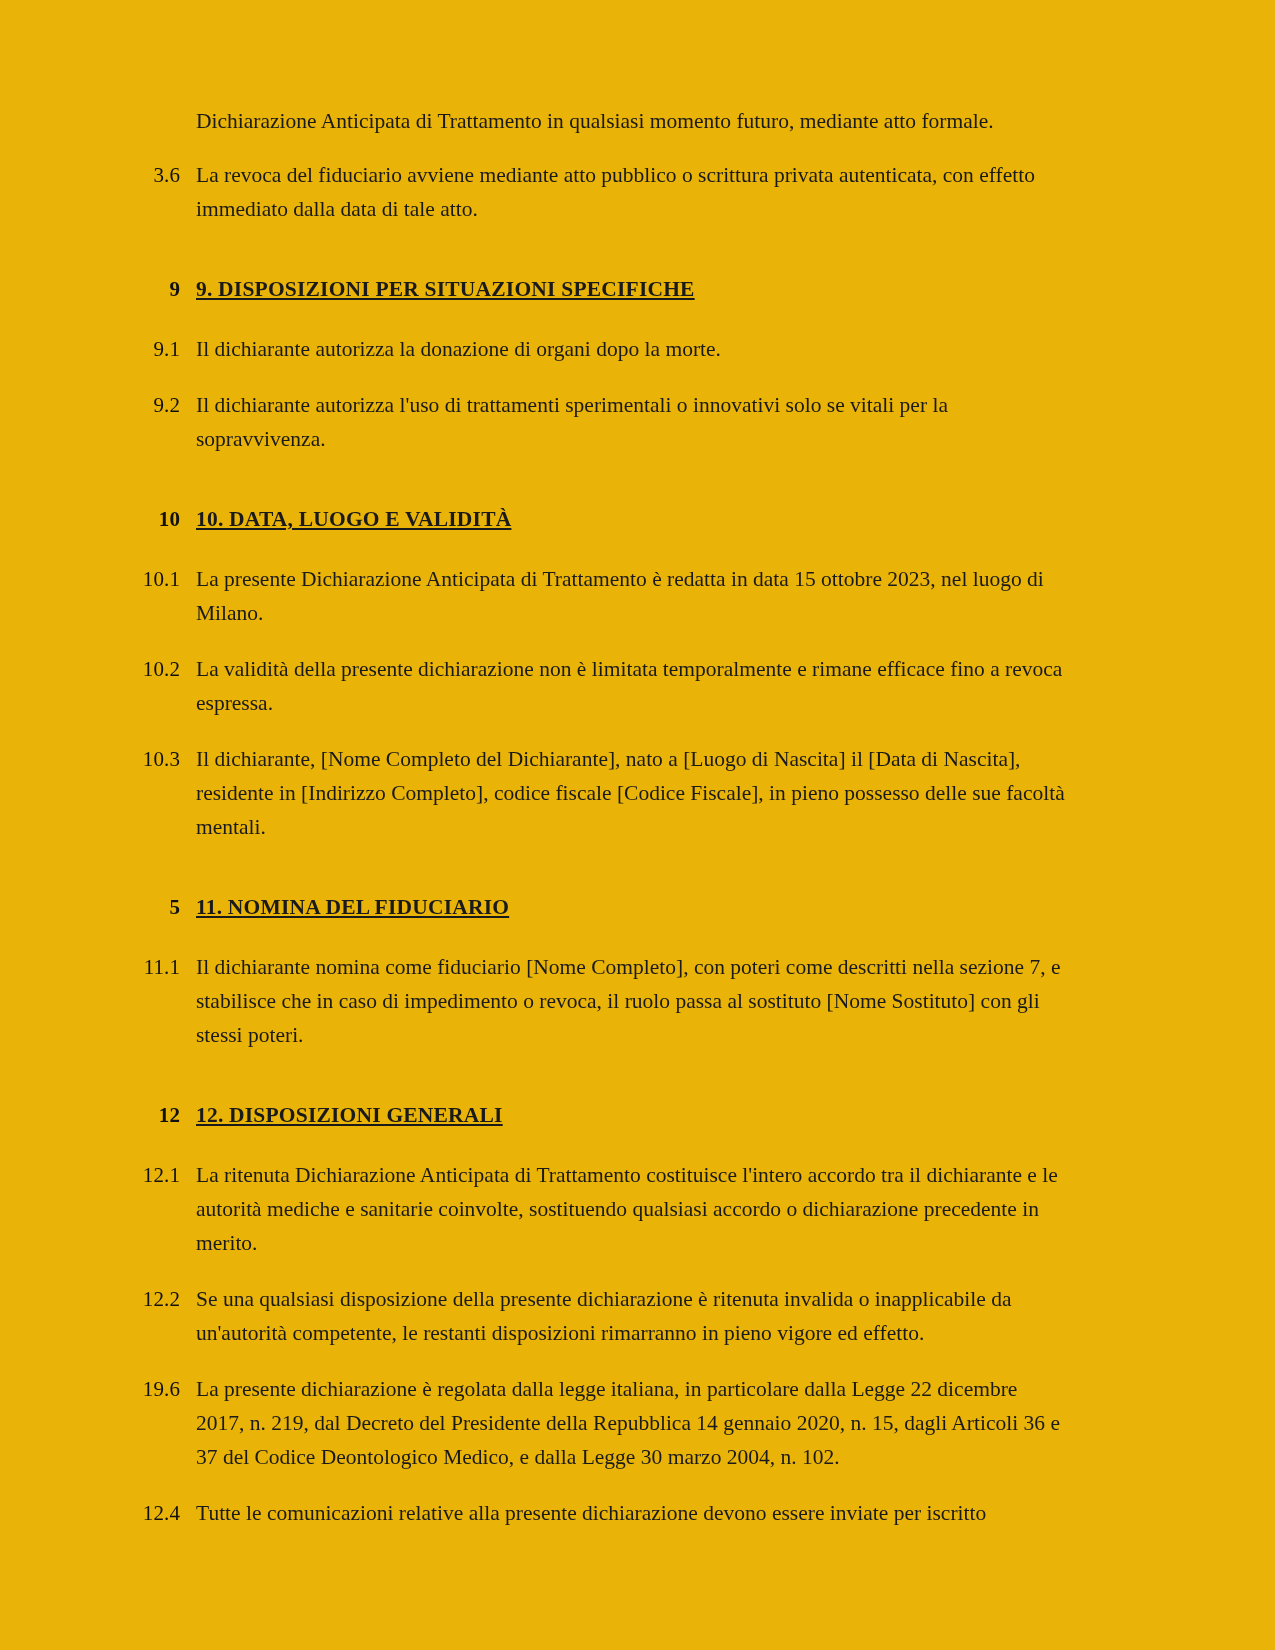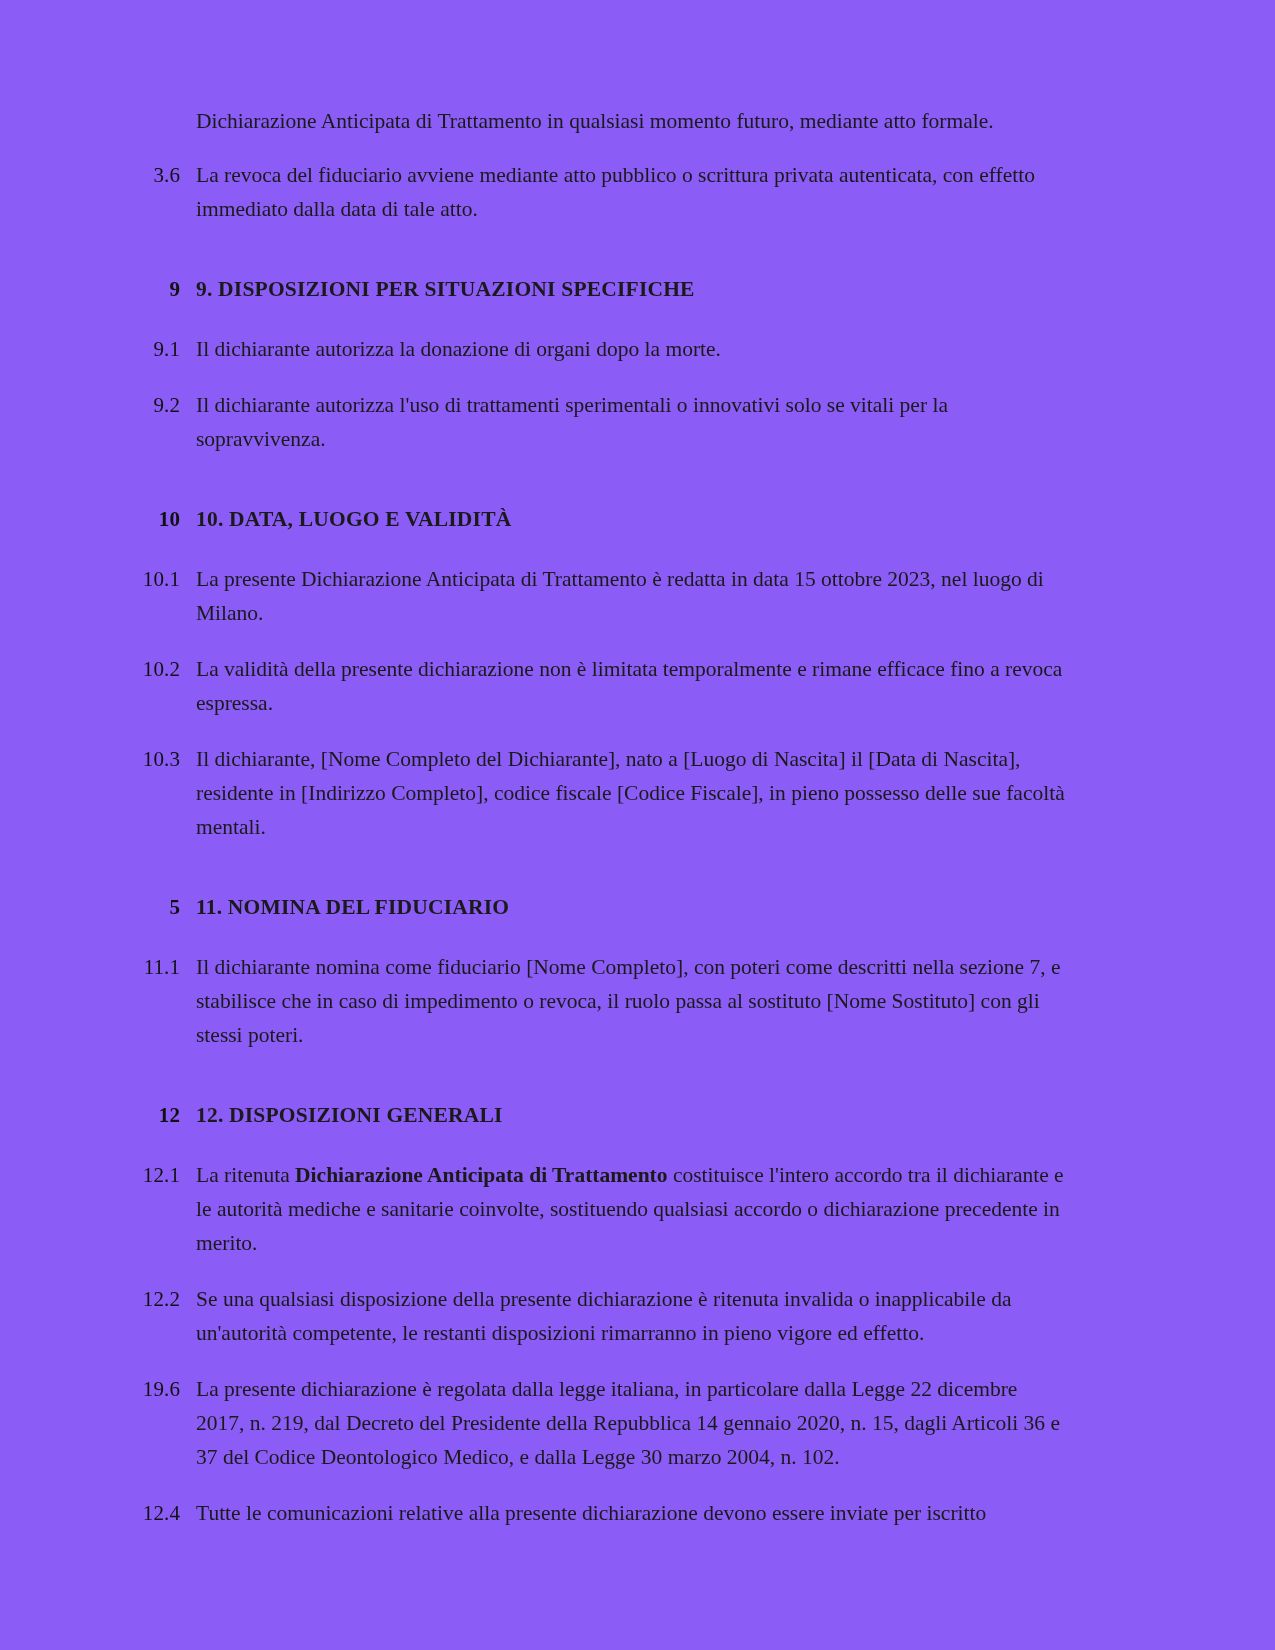--- a/index.html
+++ b/index.html
@@ -5,21 +5,21 @@
 <style>
   html, body {
     margin: 0;
     padding: 0;
     background: #ffffff;
   }
   .page {
     position: relative;
     width: 1275px;
     height: 1650px;
-    background: #8b5cf6;
+    background: #eab308;
     margin: 0 auto;
     overflow: hidden;
     font-family: "Liberation Serif", "DejaVu Serif", serif;
     color: #1a1a1a;
     box-sizing: border-box;
   }
   .content {
     position: absolute;
     left: 0;
     top: 104px;
@@ -63,25 +63,26 @@
     margin-bottom: 26px;
   }
   .clause.heading .clause-num {
     font-weight: bold;
     font-size: 21px;
   }
   .clause.heading .clause-body {
     font-weight: bold;
     font-size: 21.5px;
     letter-spacing: 0.2px;
+    text-decoration: underline;
   }
 
   .clause.first-block { margin-bottom: 20px; }
 
-  b.inline-strong { font-weight: bold; text-align: right; }
+  b.inline-strong { font-weight: normal; text-align: right; }
 </style>
 </head>
 <body>
 
 <div class="page">
   <div class="content">
 
     <div class="clause continuation first-block">
       <div class="clause-num"></div>
       <div class="clause-body">Dichiarazione Anticipata di Trattamento in qualsiasi momento futuro, mediante atto formale.</div>

